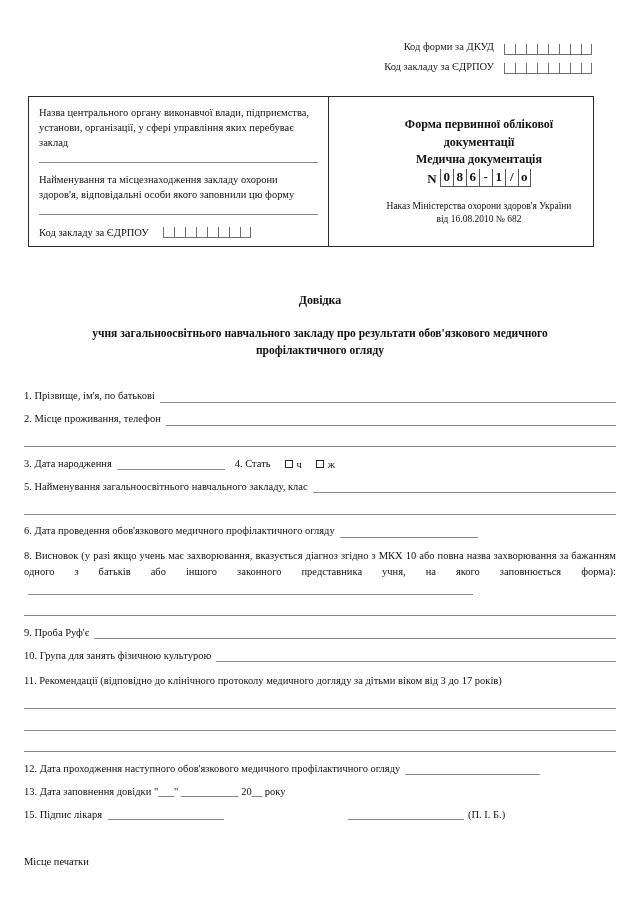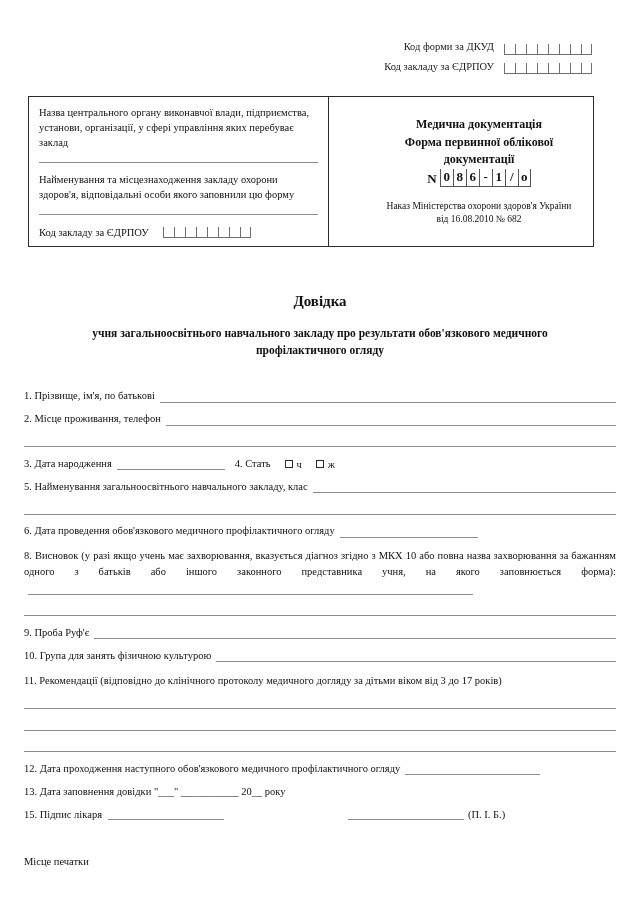--- a/index.html
+++ b/index.html
@@ -116,21 +116,21 @@
     font-size: 9.5px;
     line-height: 1.4;
     margin-top: 13px;
   }
 
   
   .doc-title {
     position: absolute;
     top: 293px; left: 0; width: 640px;
     text-align: center;
-    font-size: 15px;
+    font-size: 12px;
     font-weight: bold;
   }
   .doc-sub {
     position: absolute;
     top: 325px; left: 50px; width: 540px;
     text-align: center;
     font-size: 11.5px;
     font-weight: bold;
     line-height: 1.5;
   }
@@ -215,22 +215,22 @@
           <span class="cell"></span>
           <span class="cell"></span>
           <span class="cell"></span>
           <span class="cell"></span>
           <span class="cell"></span>
         </span>
       </div>
     </div>
 
     <div class="hbox-right">
+      <p class="md-title">Форма первинної облікової документації</p>
       <p class="md-title">Медична документація</p>
-      <p class="md-title">Форма первинної облікової документації</p>
       <div class="formno">
         <span class="n">N</span>
         <span class="fc">0</span>
         <span class="fc">8</span>
         <span class="fc">6</span>
         <span class="fc">-</span>
         <span class="fc">1</span>
         <span class="fc">/</span>
         <span class="fc">o</span>
       </div>

